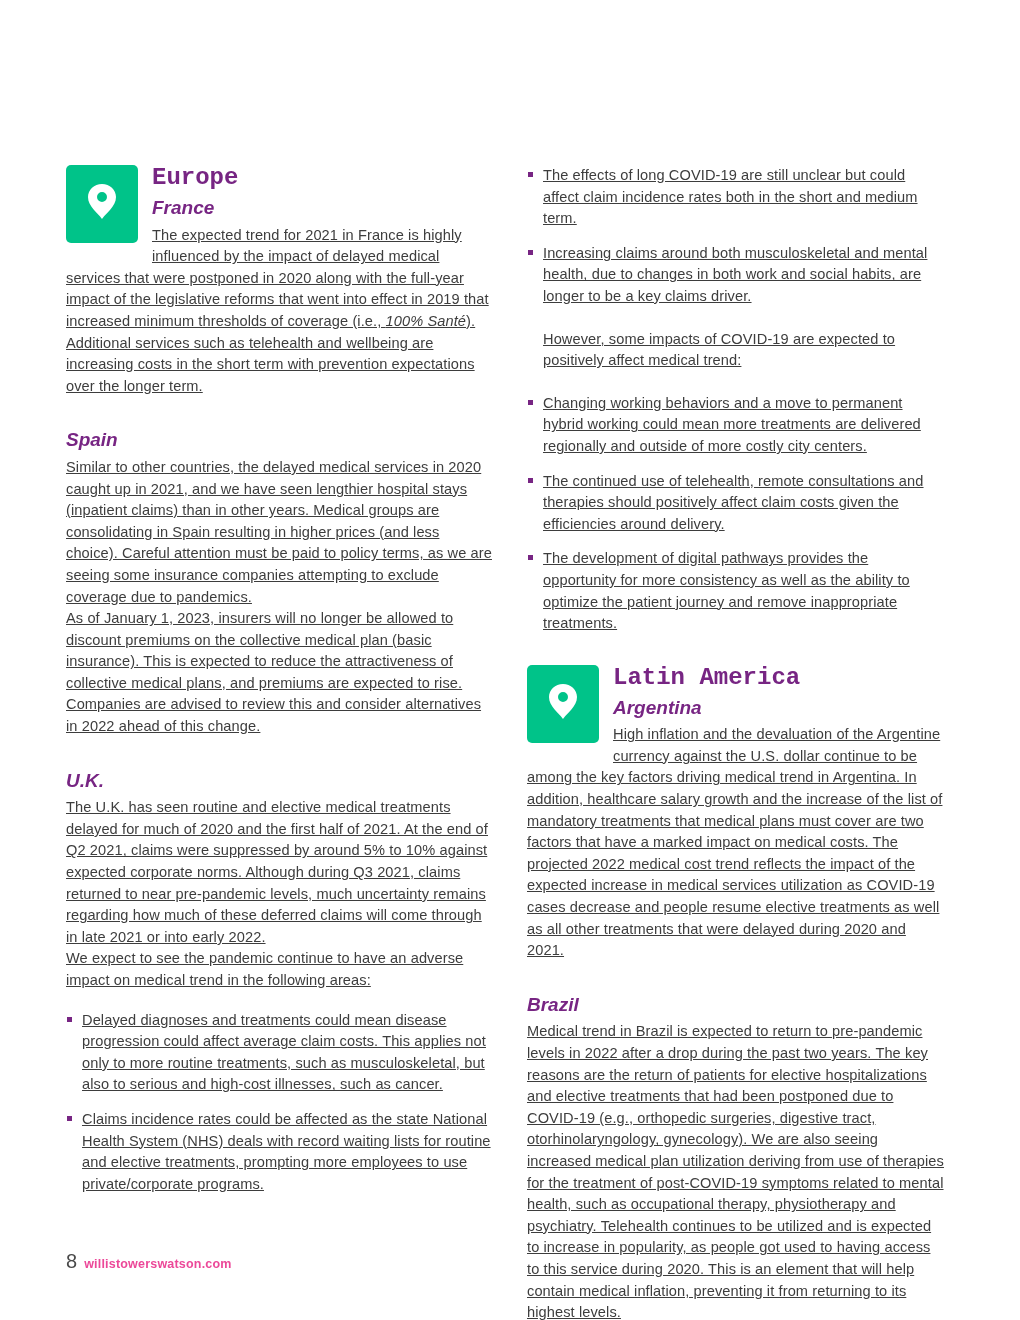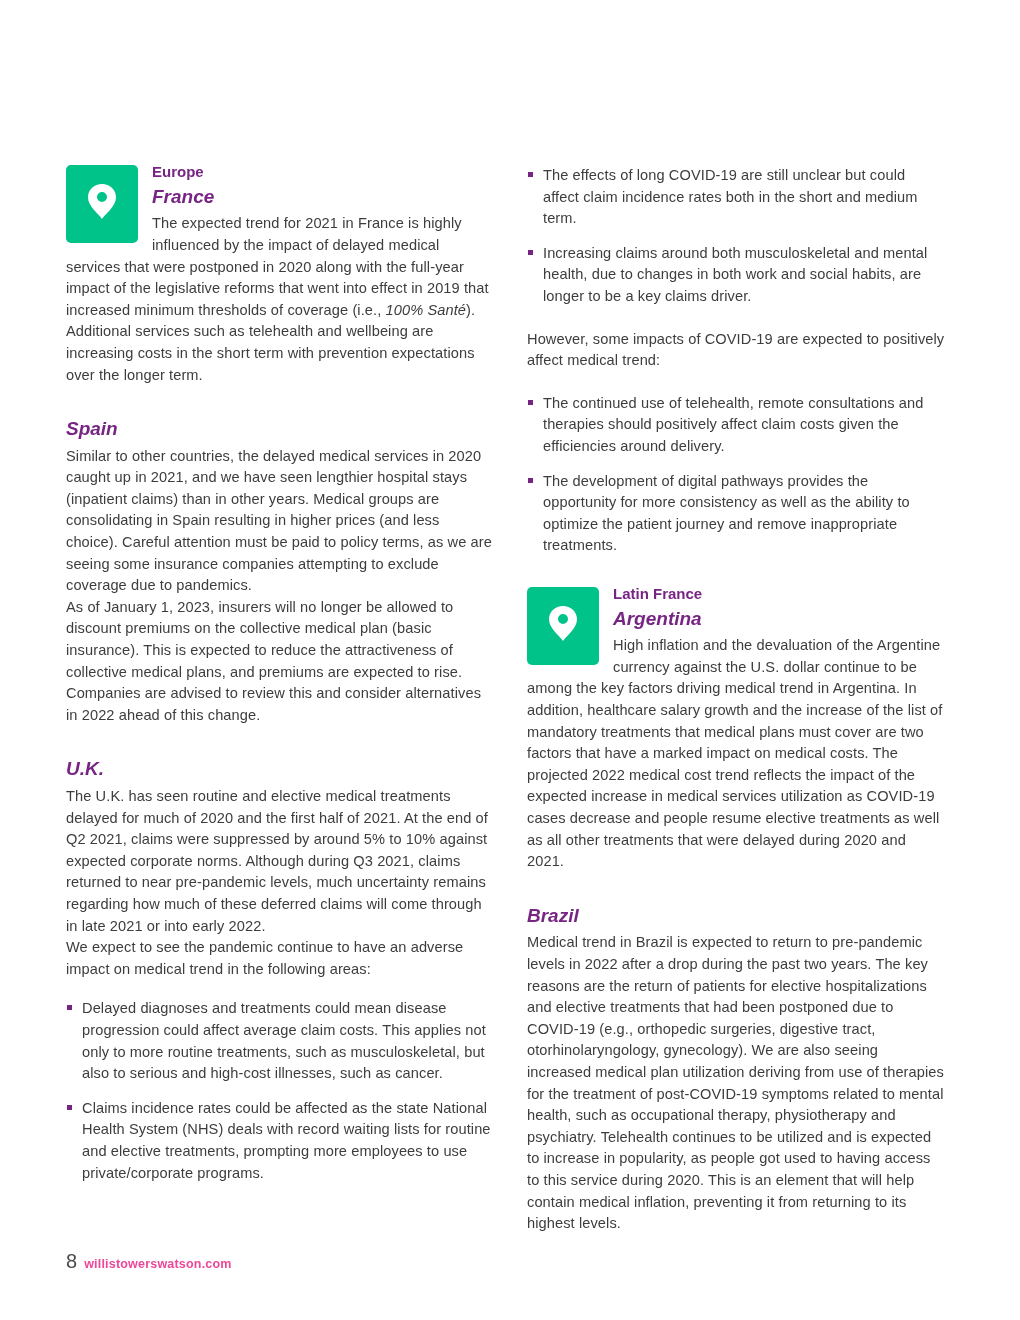--- a/index.html
+++ b/index.html
@@ -22,40 +22,42 @@
     gap:33px;
   }
   .col-left { width:428px; }
   .col-right { width:418px; }
 
   p.body, .bullet-text, .intro-para {
     font-size:14.6px;
     line-height:1.48;
     color:#3d3d3d;
     letter-spacing:0.1px;
+    text-decoration:underline;
   }
 
   .geo-icon {
     float:left;
     width:72px;
     height:78px;
     background:#00C389;
     border-radius:5px;
     margin:2px 14px 8px 0;
     display:flex;
     align-items:center;
     justify-content:center;
   }
 
   h2.region-title {
-    font-size:15px;
+    font-size:24px;
     font-weight:bold;
     color:#772583;
     line-height:1.25;
     margin:0 0 2px 4px;
+    font-family:Liberation Mono, monospace;
   }
   h3.country {
     font-size:19px;
     font-weight:bold;
     font-style:italic;
     color:#772583;
     line-height:1.4;
     margin:0 0 3px 0;
   }
   h3.country.gap { margin-top:30px; }
@@ -69,21 +71,21 @@
   .bullet:last-child { margin-bottom:0; }
   .bullet .sq {
     flex:0 0 auto;
     width:5px;
     height:5px;
     background:#772583;
     margin:7px 10px 0 1px;
   }
 
   .col-right .bullets.first { margin-top:2px; }
-  .mid-para { margin-top:21px; margin-bottom:21px; }
+  .mid-para { margin-top:21px; margin-bottom:21px;margin-left:16px; }
   .latam-section { margin-top:28px; }
 
   .footer {
     position:absolute;
     left:66px;
     top:1250px;
     display:flex;
     align-items:baseline;
     gap:7px;
   }
@@ -151,35 +153,39 @@
           <span class="sq"></span>
           <span class="bullet-text">Increasing claims around both musculoskeletal and mental health, due to changes in both work and social habits, are longer to be a key claims driver.</span>
         </div>
       </div>
 
       <p class="body mid-para">However, some impacts of COVID-19 are expected to positively affect medical trend:</p>
 
       <div class="bullets">
         <div class="bullet">
           <span class="sq"></span>
+          <span class="bullet-text">Changing working behaviors and a move to permanent hybrid working could mean more treatments are delivered regionally and outside of more costly city centers.</span>
+        </div>
+        <div class="bullet">
+          <span class="sq"></span>
           <span class="bullet-text">The continued use of telehealth, remote consultations and therapies should positively affect claim costs given the efficiencies around delivery.</span>
         </div>
         <div class="bullet">
           <span class="sq"></span>
           <span class="bullet-text">The development of digital pathways provides the opportunity for more consistency as well as the ability to optimize the patient journey and remove inappropriate treatments.</span>
         </div>
       </div>
 
       <section class="region-section latam-section">
         <div class="geo-icon">
           <svg width="42" height="50" viewBox="0 0 24 26">
             <path fill="#ffffff" fill-rule="evenodd" d="M12 1.5c-4.45 0-8 3.35-8 7.55 0 2.75 1.35 4.95 3.2 7.05 1.45 1.65 3.25 3.3 4.8 5.45 1.55-2.15 3.35-3.8 4.8-5.45 1.85-2.1 3.2-4.3 3.2-7.05 0-4.2-3.55-7.55-8-7.55zm0 10.35a2.85 2.85 0 1 1 0-5.7 2.85 2.85 0 0 1 0 5.7z"></path>
           </svg>
         </div>
-        <h2 class="region-title">Latin France</h2>
+        <h2 class="region-title">Latin America</h2>
         <h3 class="country">Argentina</h3>
         <p class="body">High inflation and the devaluation of the Argentine currency against the U.S. dollar continue to be among the key factors driving medical trend in Argentina. In addition, healthcare salary growth and the increase of the list of mandatory treatments that medical plans must cover are two factors that have a marked impact on medical costs. The projected 2022 medical cost trend reflects the impact of the expected increase in medical services utilization as COVID-19 cases decrease and people resume elective treatments as well as all other treatments that were delayed during 2020 and 2021.</p>
       </section>
 
       <h3 class="country gap">Brazil</h3>
       <p class="body">Medical trend in Brazil is expected to return to pre-pandemic levels in 2022 after a drop during the past two years. The key reasons are the return of patients for elective hospitalizations and elective treatments that had been postponed due to COVID-19 (e.g., orthopedic surgeries, digestive tract, otorhinolaryngology, gynecology). We are also seeing increased medical plan utilization deriving from use of therapies for the treatment of post-COVID-19 symptoms related to mental health, such as occupational therapy, physiotherapy and psychiatry. Telehealth continues to be utilized and is expected to increase in popularity, as people got used to having access to this service during 2020. This is an element that will help contain medical inflation, preventing it from returning to its highest levels.</p>
 
     </div>
   </div>
 

